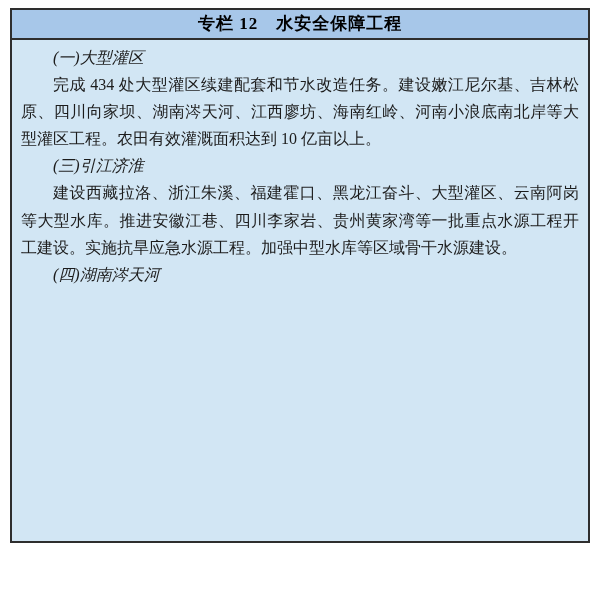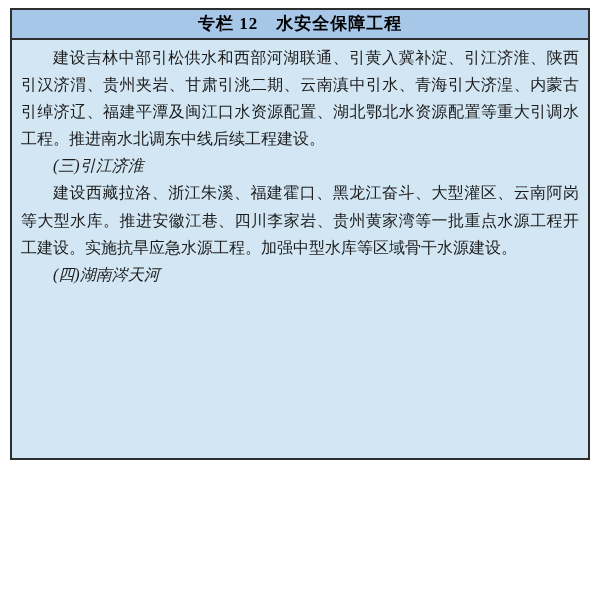--- a/index.html
+++ b/index.html
@@ -10,21 +10,21 @@
   }
   *{margin:0;padding:0;box-sizing:border-box;}
   html,body{width:600px;height:589px;background:#ffffff;overflow:hidden;}
   body{
     font-family:"Liberation Serif","DejaVu Serif",serif;
     color:var(--text-col);
   }
   .panel{
     position:absolute;
     left:10px; top:8px;
-    width:580px; height:452px;
+    width:580px; height:535px;
     border:2px solid var(--border-col);
     background:var(--body-bg);
   }
   .panel-header{
     background:var(--header-bg);
     border-bottom:2px solid var(--border-col);
     height:30px;
     line-height:28px;
     text-align:center;
     font-weight:bold;
@@ -49,23 +49,26 @@
   }
 </style>
 </head>
 <body>
 
 <div class="panel">
   <div class="panel-header">专栏 12　水安全保障工程</div>
 
   <div class="panel-body">
 
+    <div class="section">
+      <div class="section-heading">(一)大型灌区</div>
+      <p class="section-text">完成 434 处大型灌区续建配套和节水改造任务。建设嫩江尼尔基、吉林松原、四川向家坝、湖南涔天河、江西廖坊、海南红岭、河南小浪底南北岸等大型灌区工程。农田有效灌溉面积达到 10 亿亩以上。</p>
+    </div>
 
     <div class="section">
-      <p class="section-text">建设吉林中部引松供水和西部河湖联通、引黄入冀补淀、引江济淮、陕西引汉济渭、贵州夹岩、甘肃引洮二期、云南滇中引水、青海引大济湟、内蒙古引绰济辽、福建平潭及闽江口水资源配置、湖北鄂北水资源配置等重大引调水工程。推进南水北调东中线后续工程建设。</p>
     </div>
 
     <div class="section">
       <div class="section-heading">(三)引江济淮</div>
       <p class="section-text">建设西藏拉洛、浙江朱溪、福建霍口、黑龙江奋斗、大型灌区、云南阿岗等大型水库。推进安徽江巷、四川李家岩、贵州黄家湾等一批重点水源工程开工建设。实施抗旱应急水源工程。加强中型水库等区域骨干水源建设。</p>
     </div>
 
     <div class="section">
       <div class="section-heading">(四)湖南涔天河</div>
     </div>

